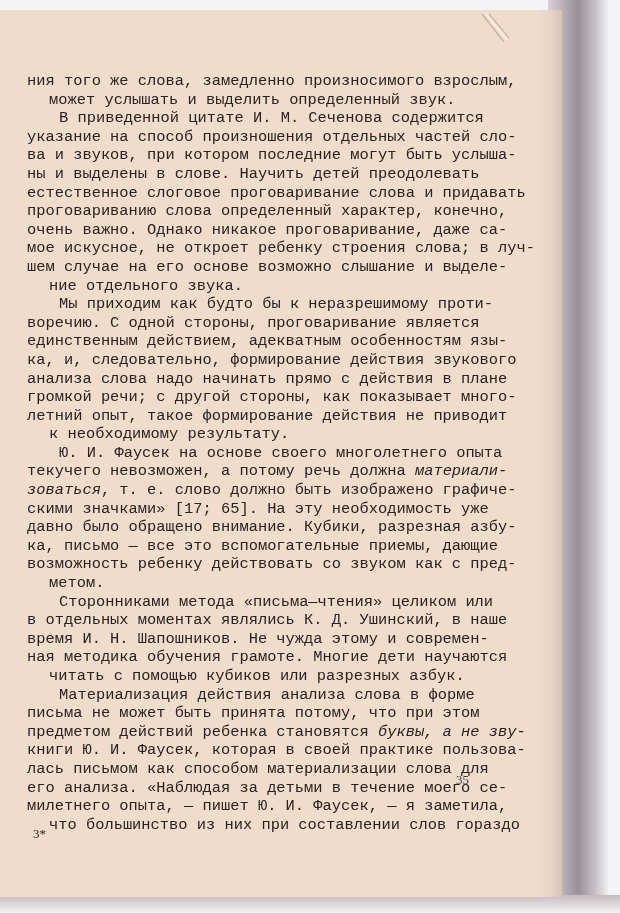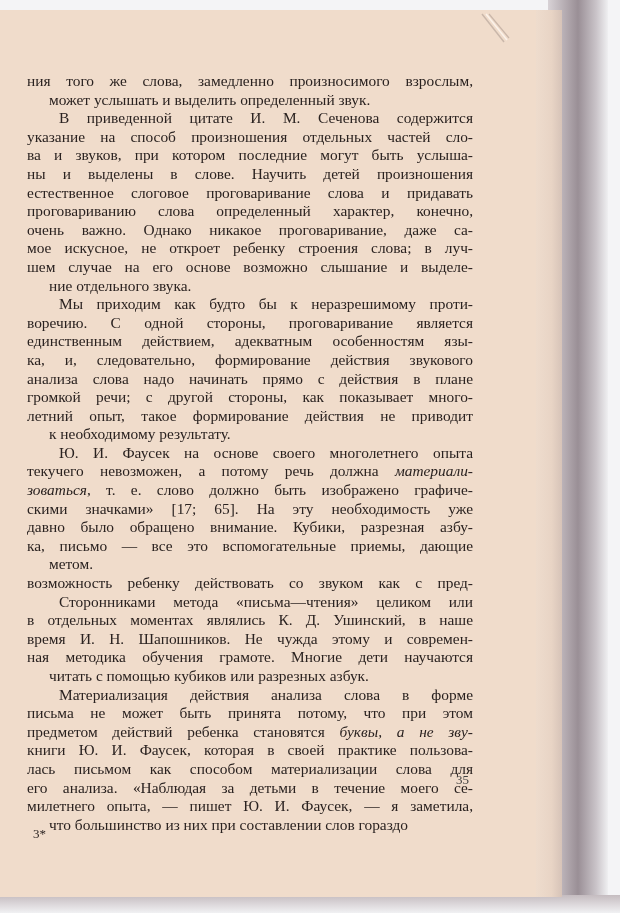--- a/index.html
+++ b/index.html
@@ -21,21 +21,21 @@
   }
   .page-edge {
     position: absolute; left: 536px; top: 10px; width: 26px; height: 887px;
     background: linear-gradient(to right, #eedccd, #e8d4c5 60%, #d6c3b8);
   }
   .fold {
     position: absolute; left: 480px; top: 12px; width: 30px; height: 32px;
   }
   .text {
     position: absolute; left: 27px; top: 72px; width: 446px;
-    font-family: Liberation Serif, serif;
+    font-family: Liberation Mono, monospace;
     font-size: 15.4px; line-height: 18.6px;
     color: #2a2220;
     text-align: justify;
   }
   .line {
     display: block; white-space: nowrap;
     text-align-last: justify; text-align: justify;
   }
   .line.last { text-align-last: left; margin-left: 22px; }
   .indent { padding-left: 32px; }
@@ -64,21 +64,21 @@
 
 <div class="text" id="text">
     <div>
       <span class="line">ния того же слова, замедленно произносимого взрослым,</span>
       <span class="line last">может услышать и выделить определенный звук.</span>
     </div>
     <div>
       <span class="line indent">В приведенной цитате И. М. Сеченова содержится</span>
       <span class="line">указание на способ произношения отдельных частей сло-</span>
       <span class="line">ва и звуков, при котором последние могут быть услыша-</span>
-      <span class="line">ны и выделены в слове. Научить детей произношения</span>
+      <span class="line">ны и выделены в слове. Научить детей преодолевать</span>
       <span class="line">естественное слоговое проговаривание слова и придавать</span>
       <span class="line">проговариванию слова определенный характер, конечно,</span>
       <span class="line">очень важно. Однако никакое проговаривание, даже са-</span>
       <span class="line">мое искусное, не откроет ребенку строения слова; в луч-</span>
       <span class="line">шем случае на его основе возможно слышание и выделе-</span>
       <span class="line last">ние отдельного звука.</span>
     </div>
     <div>
       <span class="line indent">Мы приходим как будто бы к неразрешимому проти-</span>
       <span class="line">воречию. С одной стороны, проговаривание является</span>
@@ -89,22 +89,22 @@
       <span class="line">летний опыт, такое формирование действия не приводит</span>
       <span class="line last">к необходимому результату.</span>
     </div>
     <div>
       <span class="line indent">Ю. И. Фаусек на основе своего многолетнего опыта</span>
       <span class="line">текучего невозможен, а потому речь должна <i>материали-</i></span>
       <span class="line"><i>зоваться</i>, т. е. слово должно быть изображено графиче-</span>
       <span class="line">скими значками» [17; 65]. На эту необходимость уже</span>
       <span class="line">давно было обращено внимание. Кубики, разрезная азбу-</span>
       <span class="line">ка, письмо — все это вспомогательные приемы, дающие</span>
+      <span class="line">возможность ребенку действовать со звуком как с пред-</span>
       <span class="line last">метом.</span>
-      <span class="line">возможность ребенку действовать со звуком как с пред-</span>
     </div>
     <div>
       <span class="line indent">Сторонниками метода «письма—чтения» целиком или</span>
       <span class="line">в отдельных моментах являлись К. Д. Ушинский, в наше</span>
       <span class="line">время И. Н. Шапошников. Не чужда этому и современ-</span>
       <span class="line">ная методика обучения грамоте. Многие дети научаются</span>
       <span class="line last">читать с помощью кубиков или разрезных азбук.</span>
     </div>
     <div>
       <span class="line indent">Материализация действия анализа слова в форме</span>

